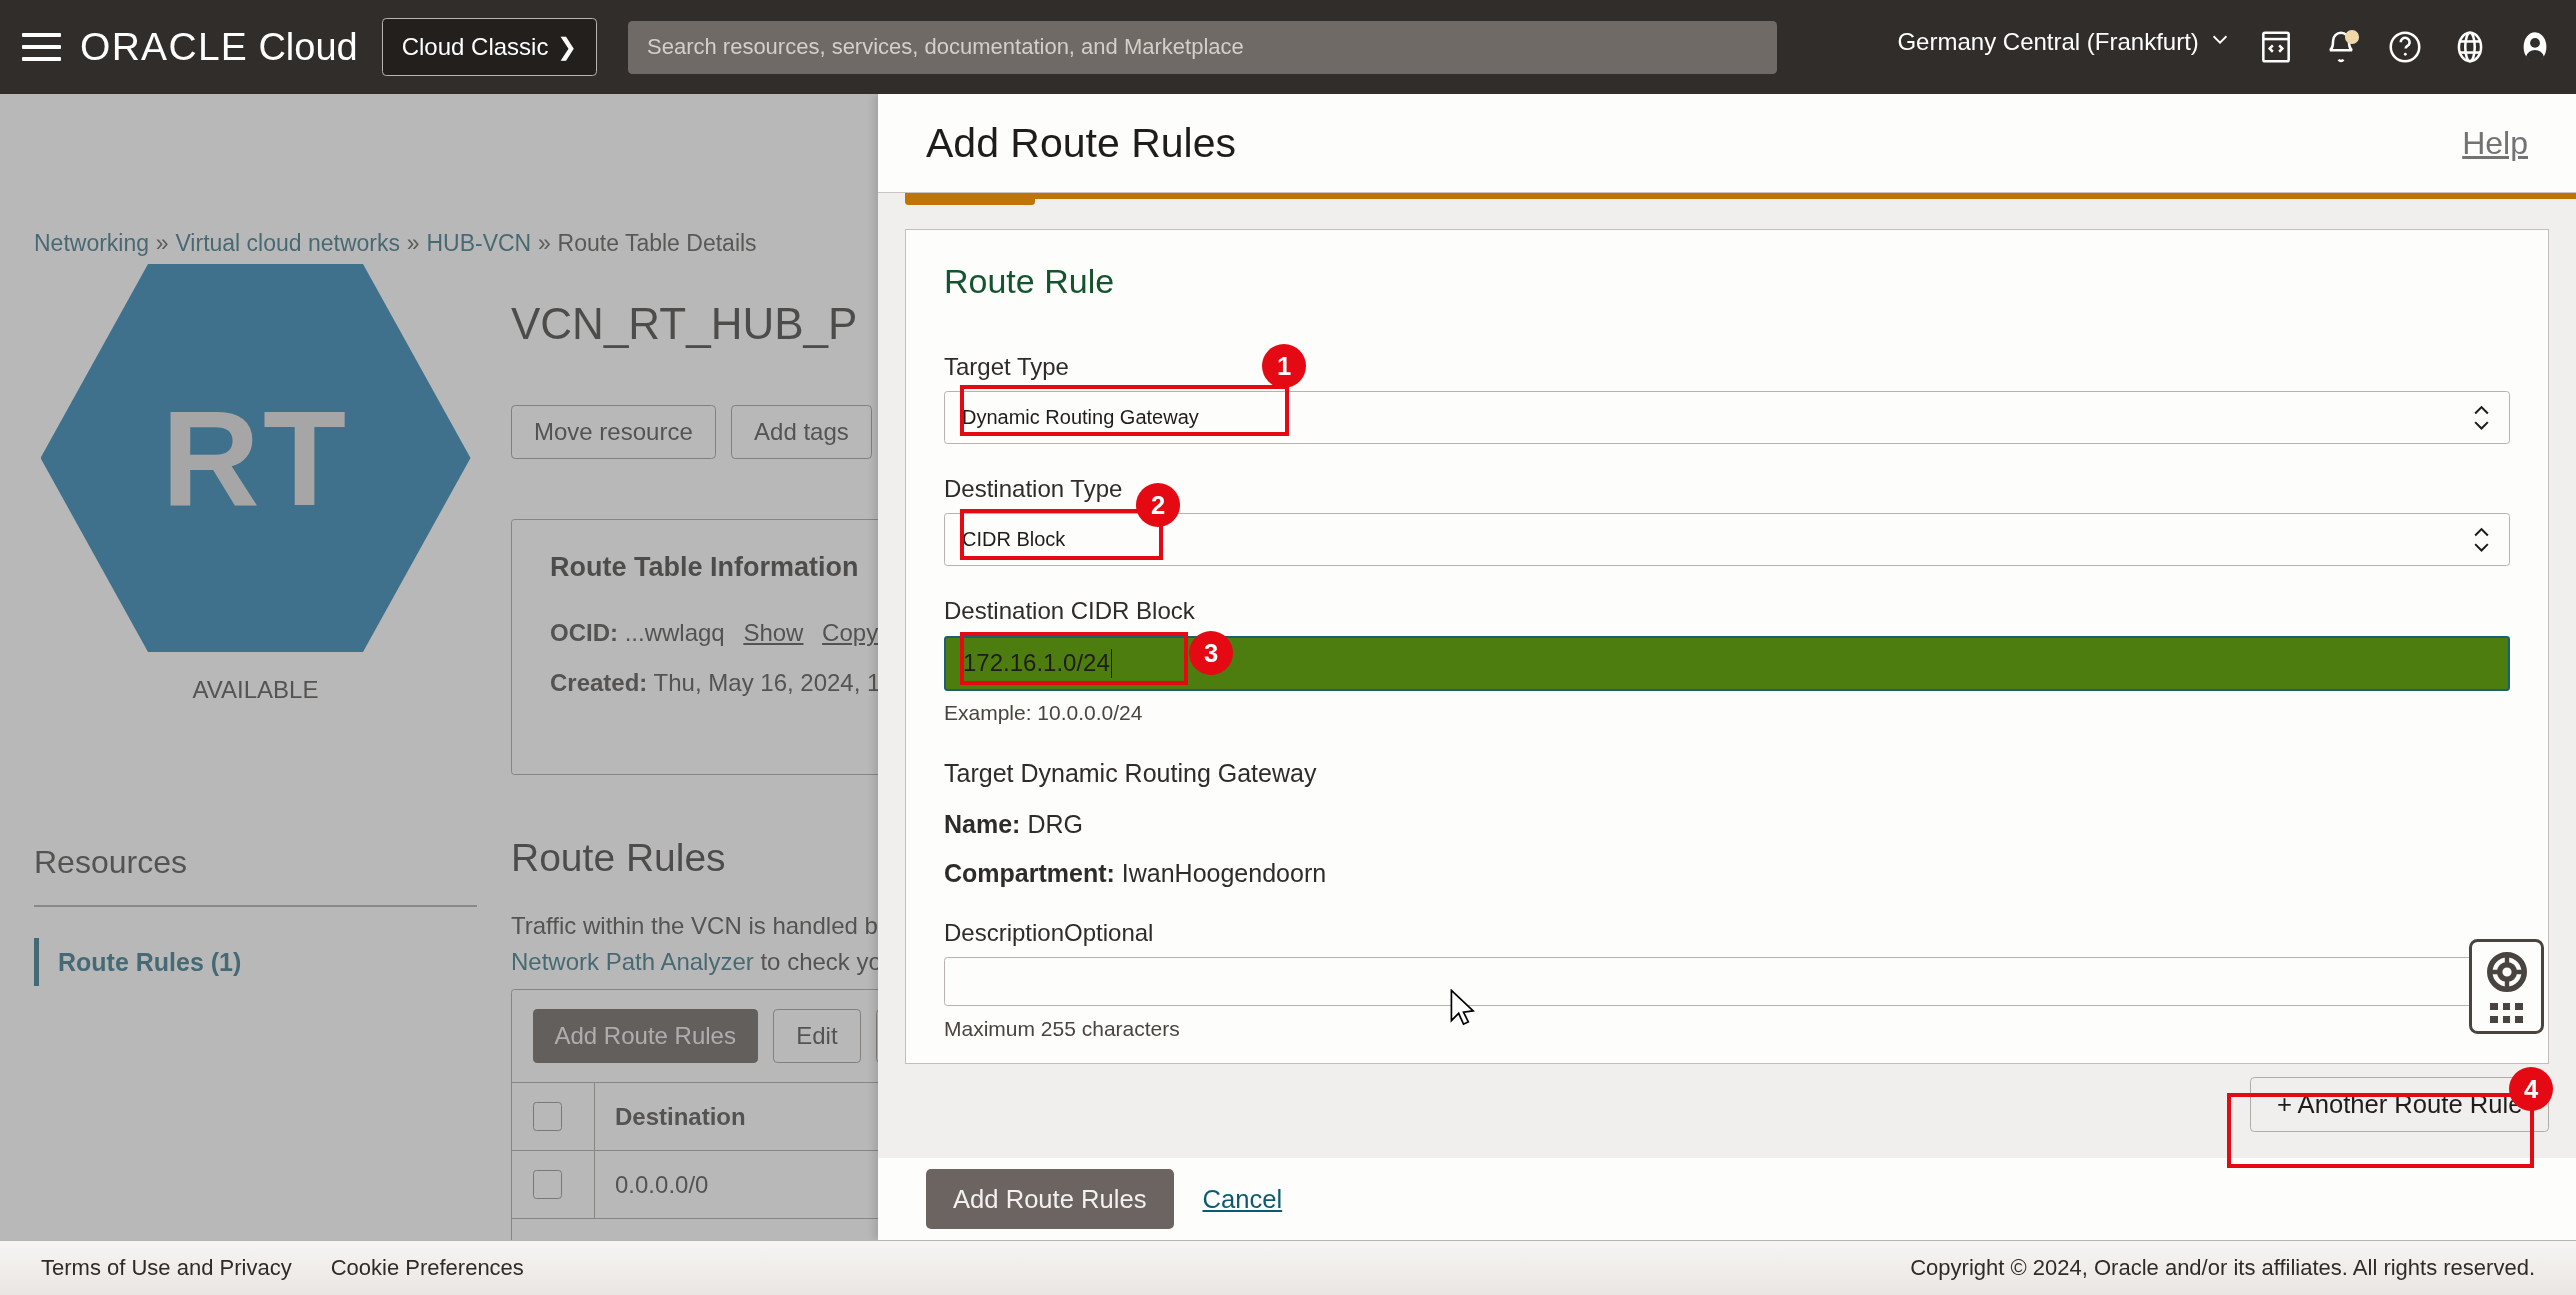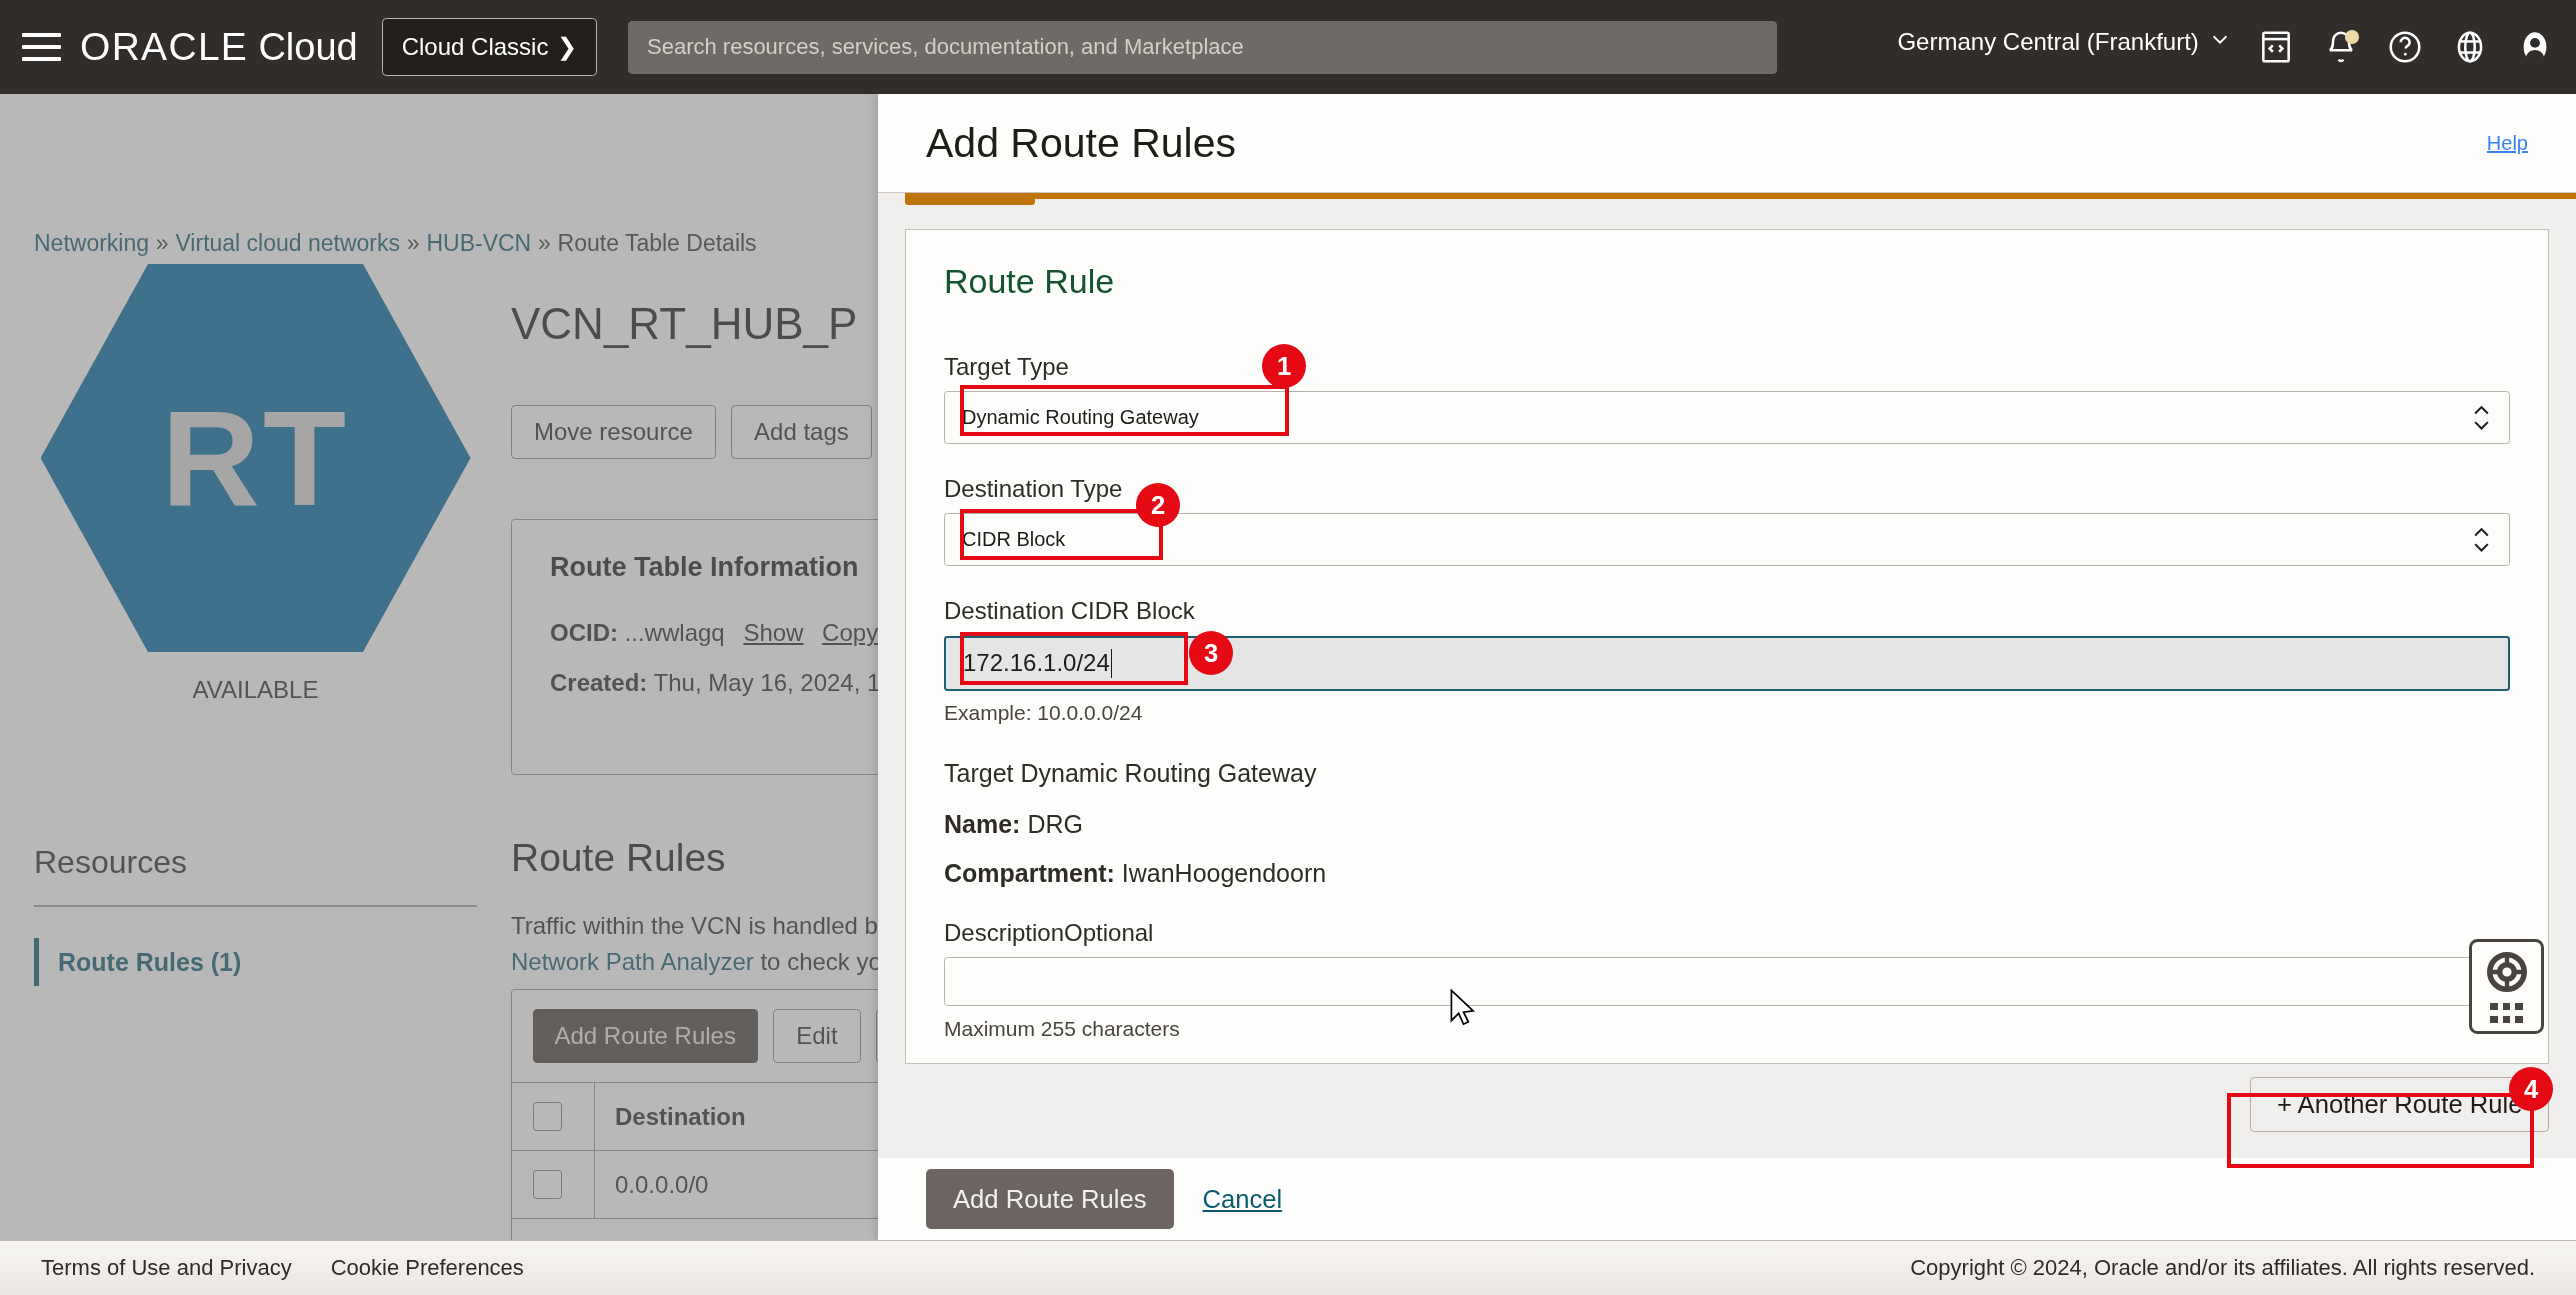--- a/index.html
+++ b/index.html
@@ -112,21 +112,21 @@
 
   
   .modal {
     position: absolute; top: 94px; left: 878px; width: 1698px; height: 1146px;
     background: #fdfdfc; z-index: 40; display: flex; flex-direction: column;
     box-shadow: -2.6px 0 8.5px rgba(0,0,0,0.14);
   }
   .modal-head { height: 98px; display: flex; align-items: center;
     padding: 0 48px 0 48px; flex: 0 0 auto; }
   .modal-title { font-size: 41px; color: #1f1c1a; font-weight: 400; }
-  .modal-help { margin-left: auto; font-size: 20px; color: #3b82f6;
+  .modal-help { margin-left: auto; font-size: 32px; color: #737373;
     text-decoration: underline; cursor: pointer; }
 
   .modal-body { flex: 1 1 auto; background: #f1efed; position: relative;
     border-top: 1.7px solid #c9c4bf; overflow: hidden; padding: 0 27px; }
   .tab-strip { position: absolute; top: 0; left: 27px; right: 0; height: 6px; background: #bf7408; }
   .tab-active { position: absolute; top: 0; left: 27px; width: 130px; height: 12px;
     background: #bf7408; border-radius: 0 0 3.4px 3.4px; }
 
   .rule-card { position: absolute; top: 36px; left: 27px; right: 27px; bottom: 94px;
     background: #fdfdfc; border: 1.7px solid #c3beb9; padding: 32px 38px; overflow: hidden; }
@@ -135,21 +135,21 @@
   .select-wrap { position: relative; margin-bottom: 31px; }
   .select-box {
     height: 53px; border: 1.7px solid #b8b2ac; border-radius: 3.4px; background: #fdfdfc;
     display: flex; align-items: center; padding: 0 17px; font-size: 20px; color: #1f1c1a;
     cursor: pointer;
   }
   .select-arrows { position: absolute; right: 19px; top: 50%; transform: translateY(-50%);
     display: flex; flex-direction: column; gap: 3.4px; line-height: 0; }
   .select-arrows svg { width: 19px; height: 12px; }
   .text-input {
-    height: 55px; border: 2.6px solid #1d5f72; border-radius: 3.4px; background: #e5e5e5;
+    height: 55px; border: 2.6px solid #1d5f72; border-radius: 3.4px; background: #4d7c0f;
     display: flex; align-items: center; padding: 0 17px; font-size: 24px; color: #1f1c1a;
     position: relative;
   }
   .caret { display:inline-block; width: 1.7px; height: 29px; background: #1f1c1a; margin-left: 0.9px; }
   .helper { font-size: 21px; color: #4a4440; margin-top: 10.2px; }
   .target-info { margin-top: 34px; }
   .target-info .t1 { font-size: 25px; color: #2f2b28; margin-bottom: 22px; }
   .target-info .t2 { font-size: 25px; color: #2f2b28; margin-bottom: 20.5px; }
   .target-info .t2 b { font-weight: 700; }
   .desc-label { margin-top: 31px; font-size: 24px; color: #2f2b28; margin-bottom: 10.2px; }

